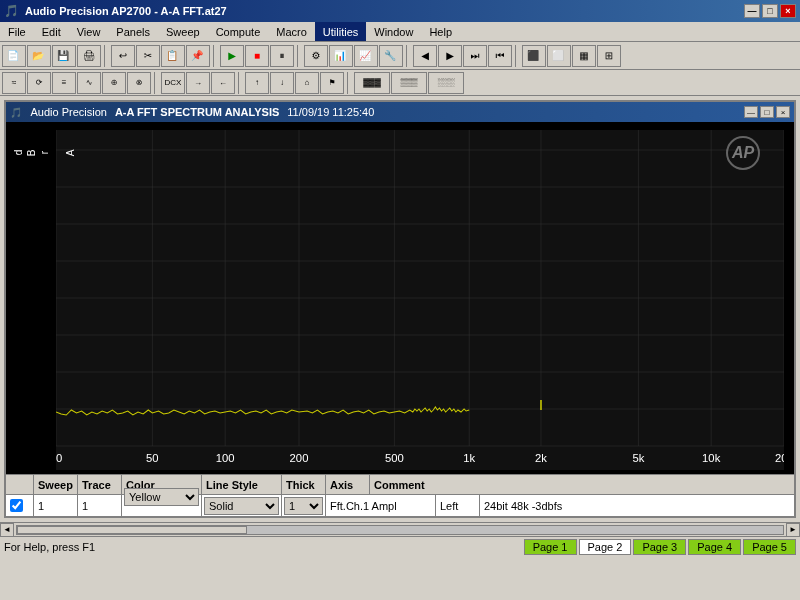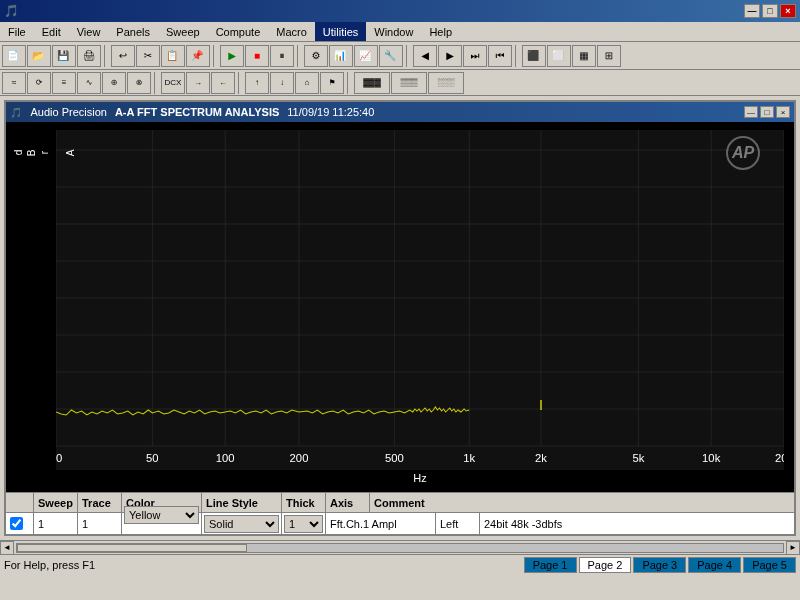--- a/index.html
+++ b/index.html
@@ -134,21 +134,21 @@
       justify-content: space-between;
       padding: 0 4px;
     }
     #page-tabs {
       display: flex;
       gap: 2px;
     }
     .page-tab {
       padding: 1px 8px;
       border: 1px solid #808080;
-      background: #0369a1;
+      background: #84cc16;
       cursor: pointer;
       font-size: 11px;
     }
     .page-tab.active { background: white; }
     
     
     #h-scrollbar {
       height: 14px;
       background: #d4d0c8;
       border-top: 1px solid #808080;
@@ -183,20 +183,21 @@
       height: 340px;
       display: block;
     }
   </style>
 </head>
 <body>
 
 <div id="title-bar">
   <div id="title-bar-left">
     <span style="font-size:12px;">🎵</span>
+    <span>Audio Precision AP2700 - A-A FFT.at27</span>
   </div>
   <div id="title-bar-controls">
     <div class="title-btn">—</div>
     <div class="title-btn">□</div>
     <div class="title-btn" style="background:#c00;color:white;">×</div>
   </div>
 </div>
 
 <div id="menu-bar">
   <div class="menu-item">File</div>
@@ -356,21 +357,20 @@
           478,282 480,281 483,280 485,283 488,281 490,280 492,283 494,281 496,280 498,282 500,281 502,280 504,282 506,281 508,280 510,282 512,281
           515,280 518,282 520,281 522,280 524,282 526,281 528,280 530,282 532,281 534,280 536,282 538,279 540,281 542,280 544,282 546,281 548,280 550,282 552,281 555,280 558,282 560,281 562,280 565,282 568,281
           570,280 572,282 574,281 576,280 578,282 580,281 582,280 584,282 586,281 588,280 590,282 592,281 594,280 596,282 598,281 600,280 602,282 604,281 606,280 608,282 610,281 612,280 614,282 616,281 618,280 620,282 622,281 625,280 628,282 630,281 632,280 635,282 637,281 639,280
           641,282 643,281 645,280 647,282 649,281 651,280 653,282 655,281 657,280 659,282 661,281 663,280 665,282 667,281 669,280 671,282 673,281 675,280 677,282 679,281 681,280 683,282 685,281 687,280 689,282 691,281 693,280 695,282 697,281 699,280 701,282 703,281 705,280 707,282 710,281
         "></polyline>
 
         <line x1="473" y1="270" x2="473" y2="280" stroke="#cccc00" stroke-width="1.5"></line>
       </g>
     </svg>
 
-    <div id="x-axis-label" style="color:white;text-align:center;font-size:11px;background:#000;padding-bottom:4px;">Hz</div>
   </div>
 
   <div id="trace-header" style="background:#d4d0c8;display:flex;border-top:1px solid #808080;height:20px;align-items:center;">
     <div style="width:28px;border-right:1px solid #808080;padding:0 4px;height:100%;display:flex;align-items:center;"></div>
     <div style="width:44px;border-right:1px solid #808080;padding:0 4px;height:100%;display:flex;align-items:center;font-weight:bold;">Sweep</div>
     <div style="width:44px;border-right:1px solid #808080;padding:0 4px;height:100%;display:flex;align-items:center;font-weight:bold;">Trace</div>
     <div style="width:80px;border-right:1px solid #808080;padding:0 4px;height:100%;display:flex;align-items:center;font-weight:bold;">Color</div>
     <div style="width:80px;border-right:1px solid #808080;padding:0 4px;height:100%;display:flex;align-items:center;font-weight:bold;">Line Style</div>
     <div style="width:44px;border-right:1px solid #808080;padding:0 4px;height:100%;display:flex;align-items:center;font-weight:bold;">Thick</div>
     <div style="width:44px;border-right:1px solid #808080;padding:0 4px;height:100%;display:flex;align-items:center;font-weight:bold;">Axis</div>

